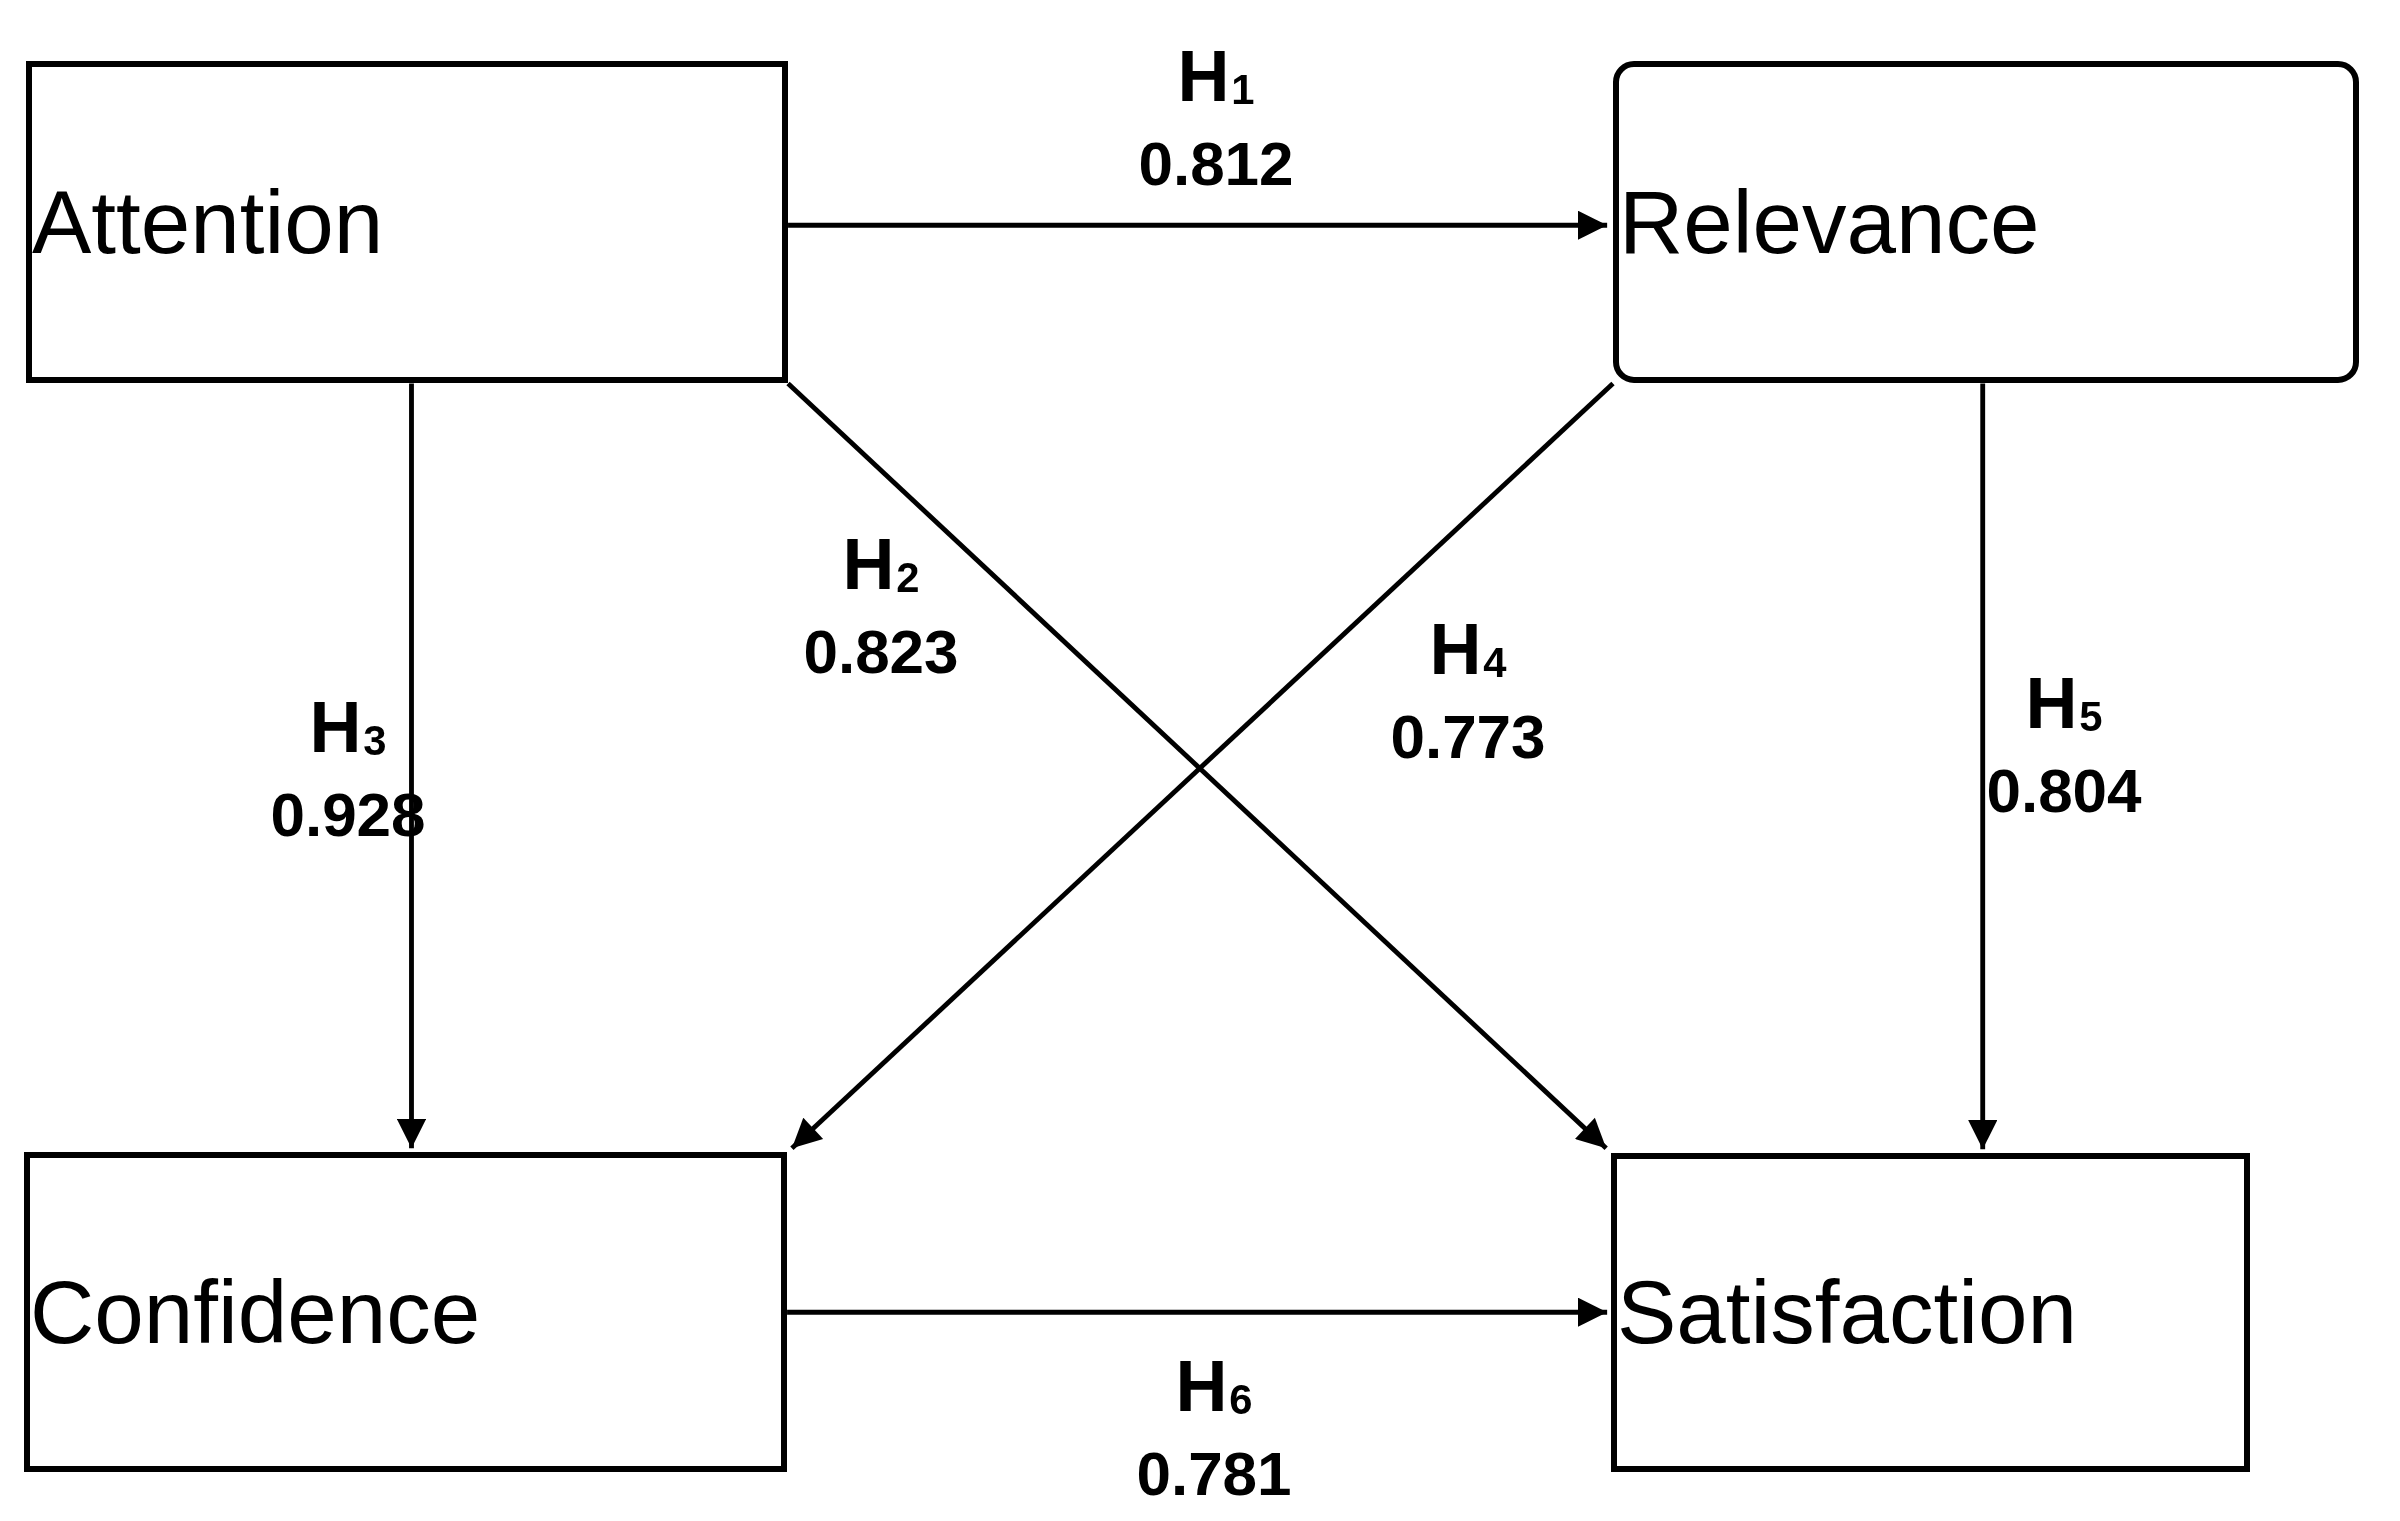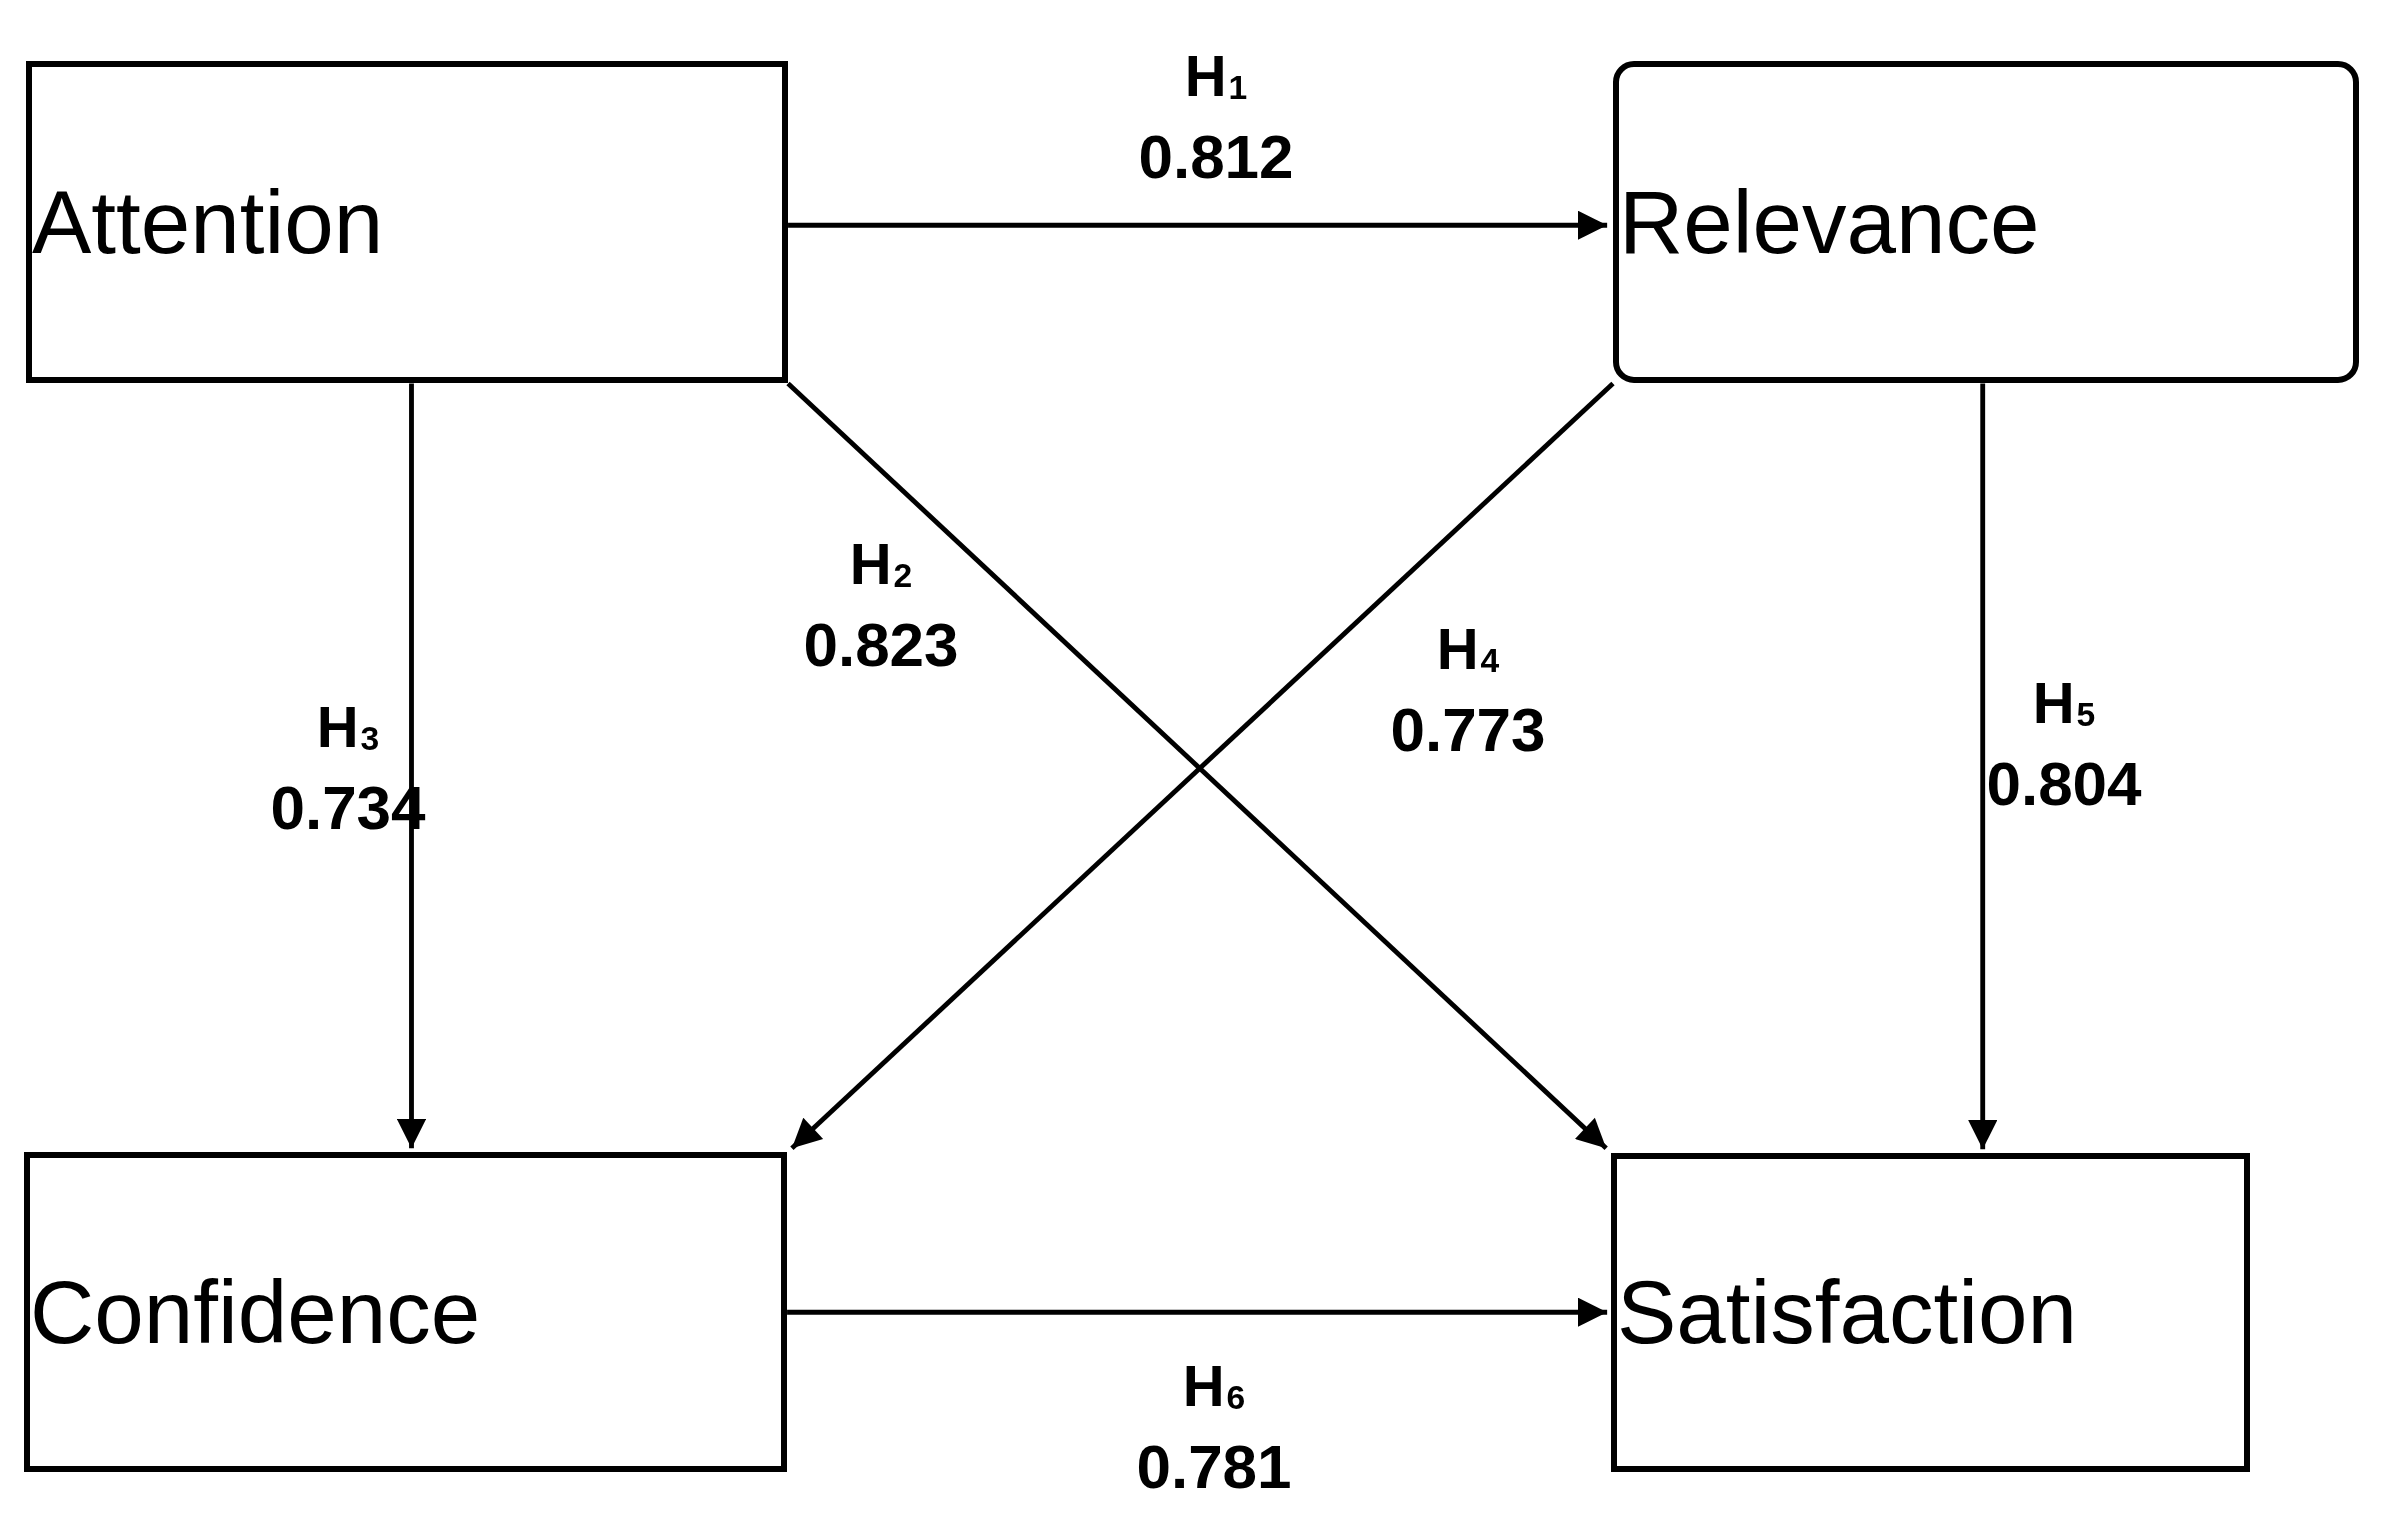--- a/index.html
+++ b/index.html
@@ -47,21 +47,21 @@
     position: absolute;
     display: flex;
     flex-direction: column;
     align-items: center;
     transform: translate(-50%, -50%);
     color: #000000;
     font-weight: 700;
     white-space: nowrap;
   }
   .edge-label .hname {
-    font-size: 58px;
+    font-size: 72px;
     line-height: 1;
   }
   .edge-label .hname .sub {
     font-size: 0.58em;
     vertical-align: -0.08em;
     margin-left: 1.9px;
   }
   .edge-label .coef {
     font-size: 62px;
     line-height: 1;
@@ -111,21 +111,21 @@
     <div class="coef">0.812</div>
   </div>
 
   <div class="edge-label el-h2">
     <div class="hname"><span>H</span><span class="sub">2</span></div>
     <div class="coef">0.823</div>
   </div>
 
   <div class="edge-label el-h3">
     <div class="hname"><span>H</span><span class="sub">3</span></div>
-    <div class="coef">0.734</div>
+    <div class="coef">0.928</div>
   </div>
 
   <div class="edge-label el-h4">
     <div class="hname"><span>H</span><span class="sub">4</span></div>
     <div class="coef">0.773</div>
   </div>
 
   <div class="edge-label el-h5">
     <div class="hname"><span>H</span><span class="sub">5</span></div>
     <div class="coef">0.804</div>

